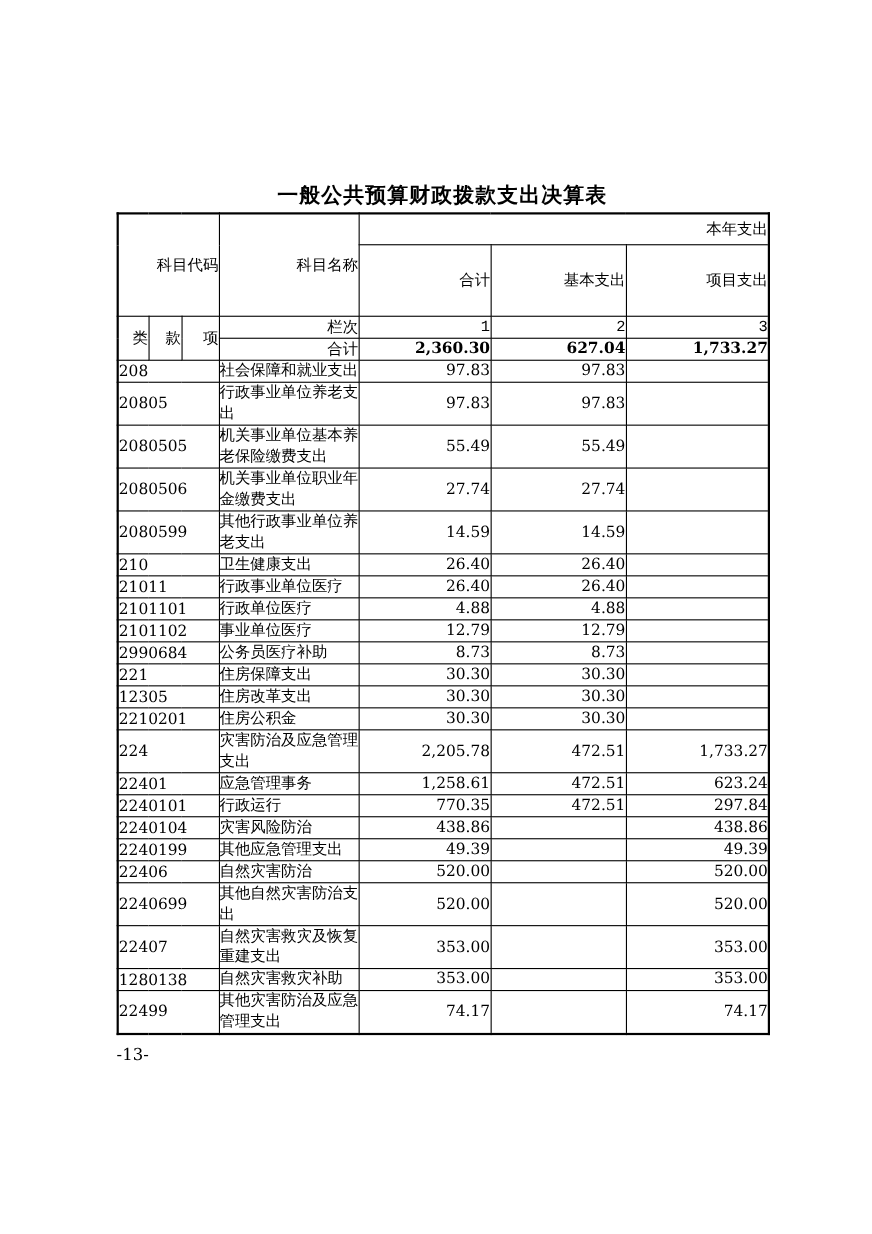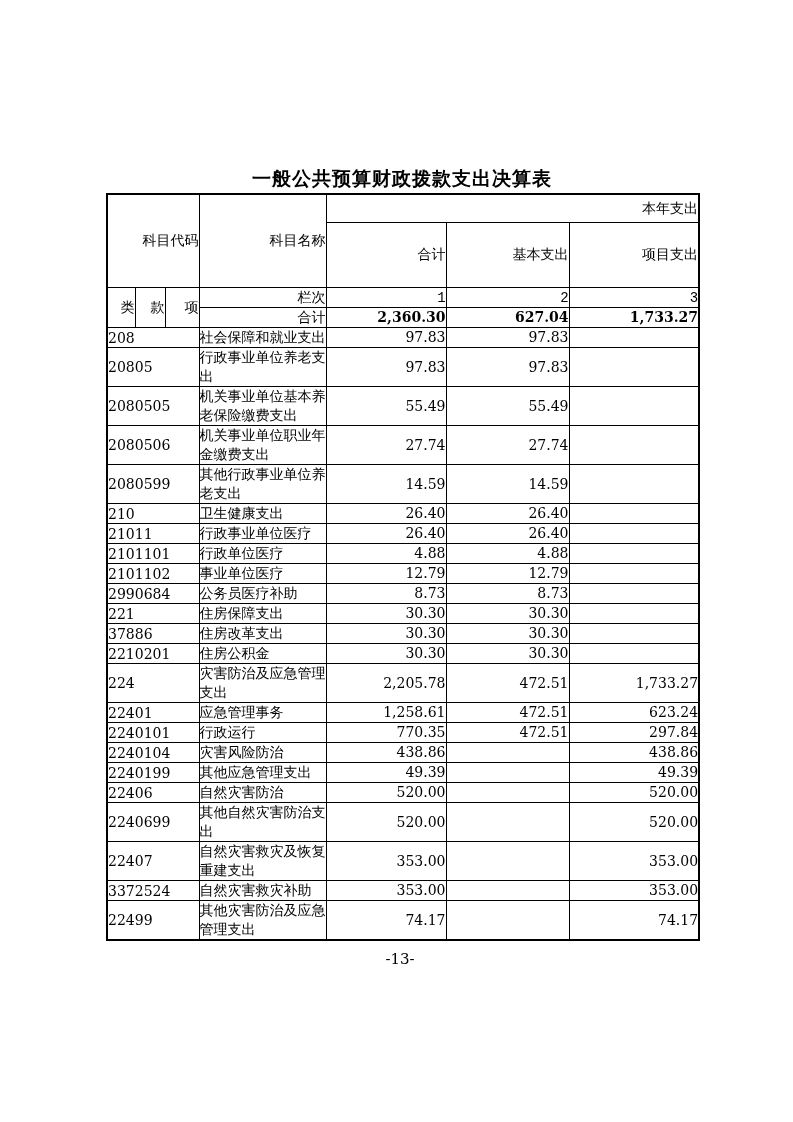--- a/index.html
+++ b/index.html
@@ -66,21 +66,21 @@
   td.code { text-align: left; padding-left: 2px; }
   td.name { text-align: left; padding-left: 1px; padding-right: 1px; line-height: 19px; }
   tr.h1 td { height: 27px; }
   tr.h2 td { height: 64px; }
   tr.h3 td { height: 19px; }
   tr.h4 td { height: 18px; }
   tr.h4 td.num { font-weight: bold; }
   tbody.data td { height: 19px; }
   .page-num {
     margin-top: 9px;
-    text-align: center;
+    text-align: left;
     padding-right: 4px;
     font-size: 15px;
     line-height: 18px;
   }
 </style>
 </head>
 <body>
 
 <div class="content">
 
@@ -197,21 +197,21 @@
     <td class="num"></td>
   </tr>
         <tr>
     <td class="code" colspan="3">221</td>
     <td class="name">住房保障支出</td>
     <td class="num">30.30</td>
     <td class="num">30.30</td>
     <td class="num"></td>
   </tr>
         <tr>
-    <td class="code" colspan="3">37886</td>
+    <td class="code" colspan="3">12305</td>
     <td class="name">住房改革支出</td>
     <td class="num">30.30</td>
     <td class="num">30.30</td>
     <td class="num"></td>
   </tr>
         <tr>
     <td class="code" colspan="3">2210201</td>
     <td class="name">住房公积金</td>
     <td class="num">30.30</td>
     <td class="num">30.30</td>
@@ -267,21 +267,21 @@
     <td class="num">520.00</td>
   </tr>
         <tr>
     <td class="code" colspan="3">22407</td>
     <td class="name">自然灾害救灾及恢复重建支出</td>
     <td class="num">353.00</td>
     <td class="num"></td>
     <td class="num">353.00</td>
   </tr>
         <tr>
-    <td class="code" colspan="3">3372524</td>
+    <td class="code" colspan="3">1280138</td>
     <td class="name">自然灾害救灾补助</td>
     <td class="num">353.00</td>
     <td class="num"></td>
     <td class="num">353.00</td>
   </tr>
         <tr>
     <td class="code" colspan="3">22499</td>
     <td class="name">其他灾害防治及应急管理支出</td>
     <td class="num">74.17</td>
     <td class="num"></td>

